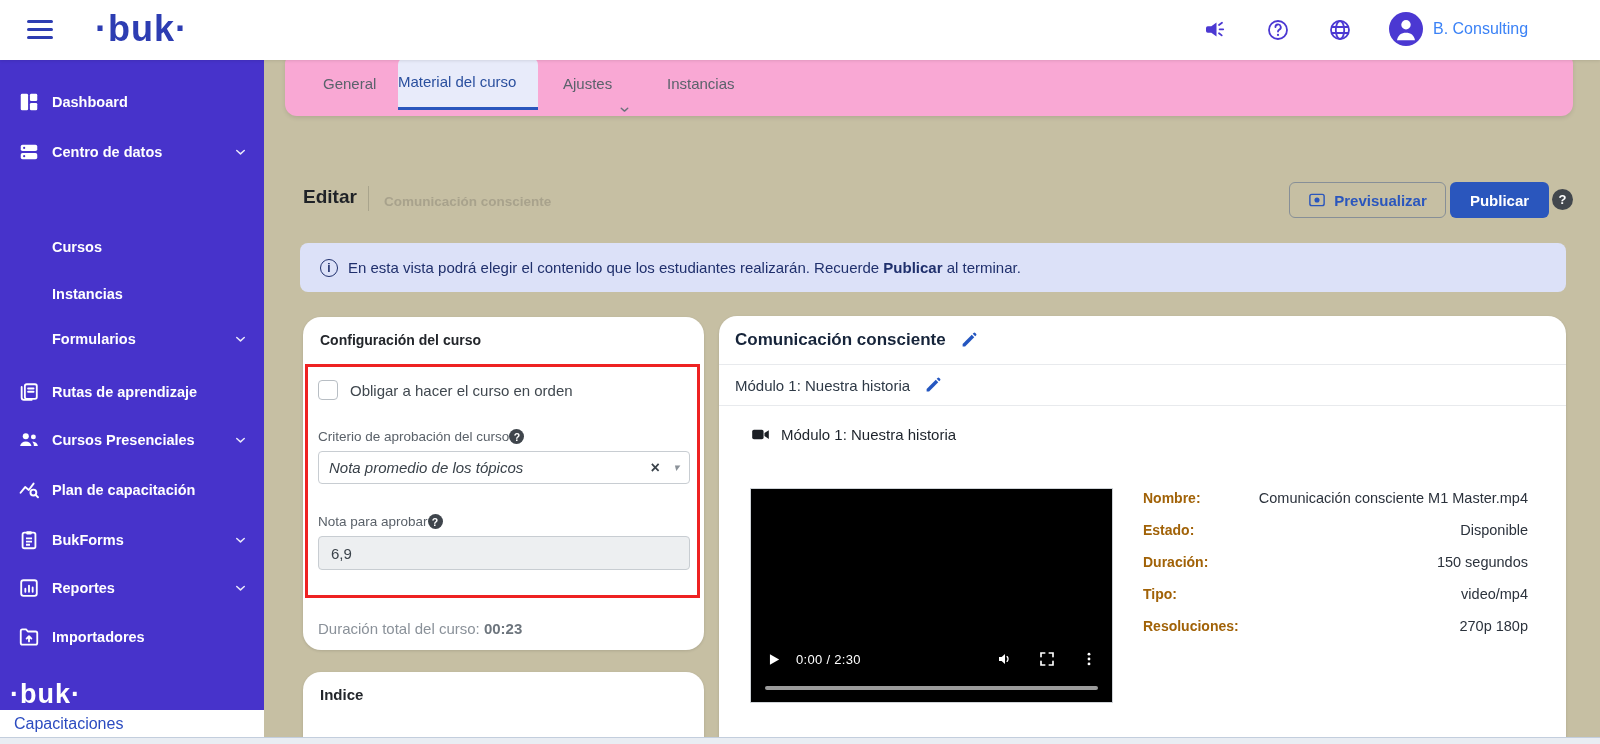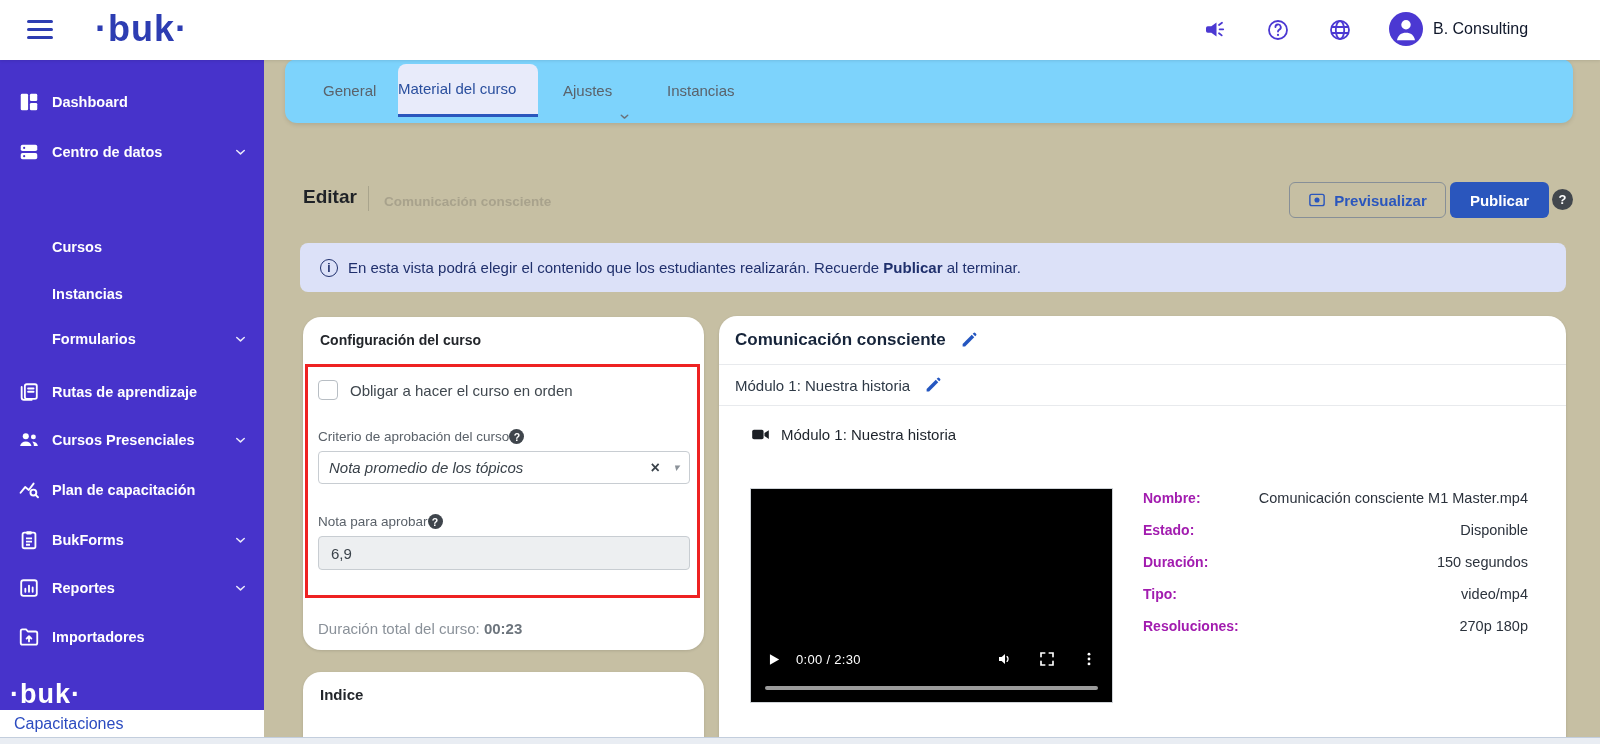--- a/index.html
+++ b/index.html
@@ -8,40 +8,40 @@
   #root { position:relative; width:1600px; height:744px; overflow:hidden; background:#c6bfa3; }
 
   
   #header { position:absolute; left:0; top:0; width:1600px; height:60px; background:#fff;
             box-shadow:0 1px 3px rgba(0,0,0,.10); z-index:30; }
   #hamburger { position:absolute; left:27px; top:20px; width:26px; height:20px; cursor:pointer; color:#2d3db2;}
   #hamburger div { height:3px; background:#2d3db2; border-radius:2px; margin-bottom:5px; }
   #logo { position:absolute; left:95px; top:8px; font-size:36px; font-weight:700; color:#2d3db2; letter-spacing:1px; }
   .hicon { position:absolute; top:18px; width:24px; height:24px; color:#4b38d2; cursor:pointer; }
   #user-chip { position:absolute; left:1389px; top:12px; display:flex; align-items:center; gap:10px; cursor:pointer; }
-  #user-chip .uname { color:#0f172a; font-size:16px; }
+  #user-chip .uname { color:#3b82f6; font-size:16px; }
   #user-chip svg { width:34px; height:34px; }
 
   
   #sidebar { position:absolute; left:0; top:60px; width:264px; height:650px; background:#4733cb; z-index:20; }
   .nav-item { position:absolute; left:0; width:264px; height:40px; color:#fff; cursor:pointer; }
   .nav-item .lbl { position:absolute; left:52px; top:50%; transform:translateY(-50%);
                    font-size:14.5px; font-weight:700; white-space:nowrap; }
   .nav-item .nicon { position:absolute; left:18px; top:50%; transform:translateY(-50%); width:22px; height:22px; color:#fff; }
   .nav-item .chev { position:absolute; right:16px; top:50%; transform:translateY(-50%); width:15px; height:15px; color:#e8e6fa; }
   .nav-item.active-pill { left:8px; width:248px; height:44px; background:#3a28ad; border-radius:10px; }
   .nav-item.active-pill .lbl { left:44px; }
   .nav-item.active-pill .nicon { left:10px; }
   #side-logo { position:absolute; left:10px; top:619px; color:#fff; font-size:27px; font-weight:700; letter-spacing:1px; }
   #capacitaciones-bar { position:absolute; left:0; top:710px; width:264px; height:27px; background:#fff; z-index:21; }
   #capacitaciones-bar span { position:absolute; left:14px; top:50%; transform:translateY(-50%);
                              color:#2b4bc0; font-size:16px; }
 
   
-  #tabcard { position:absolute; left:285px; top:59px; width:1288px; height:64px; background:#7dd3fc;
+  #tabcard { position:absolute; left:285px; top:52px; width:1288px; height:64px; background:#f9a8d4;
              border-radius:12px; box-shadow:0 2px 4px rgba(0,0,0,.10); z-index:10; }
   .tab { position:absolute; top:0; height:63px; line-height:63px; font-size:15px; color:#5a626b; cursor:pointer; white-space:nowrap; }
   #tab-active-pill { position:absolute; left:113px; top:5px; width:140px; height:53px; background:#e8ebfa;
                      border-radius:8px 8px 0 0; border-bottom:3px solid #2a56bd; cursor:pointer; }
   #tab-active-pill span { display:block; line-height:50px; font-size:15px; color:#2a4f9e; }
   .tab .tchev { display:inline-block; width:13px; height:13px; vertical-align:middle; margin-left:6px; color:#6a727b; }
 
   
   #page-title { position:absolute; left:303px; top:186px; font-size:19px; font-weight:700; color:#1f2227; }
   #title-divider { position:absolute; left:368px; top:186px; width:1px; height:25px; background:#a9a48c; }
@@ -113,21 +113,21 @@
   #video-controls { position:absolute; left:0; bottom:30px; width:100%; height:26px; display:flex; align-items:center;
                     padding:0 14px; color:#fff; }
   #video-controls .vplay { width:17px; height:17px; cursor:pointer; }
   #video-controls .vtime { font-size:13px; margin-left:14px; letter-spacing:.3px; }
   #video-controls .vright { margin-left:auto; display:flex; align-items:center; gap:24px; }
   #video-controls .vright svg { width:18px; height:18px; cursor:pointer; }
   #video-progress { position:absolute; left:14px; right:14px; bottom:12px; height:4px; background:#9b9b9b; border-radius:2px; cursor:pointer; }
 
   #details { position:absolute; left:424px; top:166px; width:385px; }
   .drow { display:flex; align-items:center; height:32px; }
-  .drow .dl { font-size:14px; font-weight:700; color:#a21caf; }
+  .drow .dl { font-size:14px; font-weight:700; color:#a16207; }
   .drow .dv { margin-left:auto; font-size:14.5px; color:#2b323c; text-align:right; white-space:nowrap; }
 
   
   #bottom-strip { position:absolute; left:0; top:737px; width:1600px; height:7px; background:#e9edf3;
                   border-top:1px solid #c3cedd; z-index:40; }
 </style>
 </head>
 <body>
 
 <div id="root">

